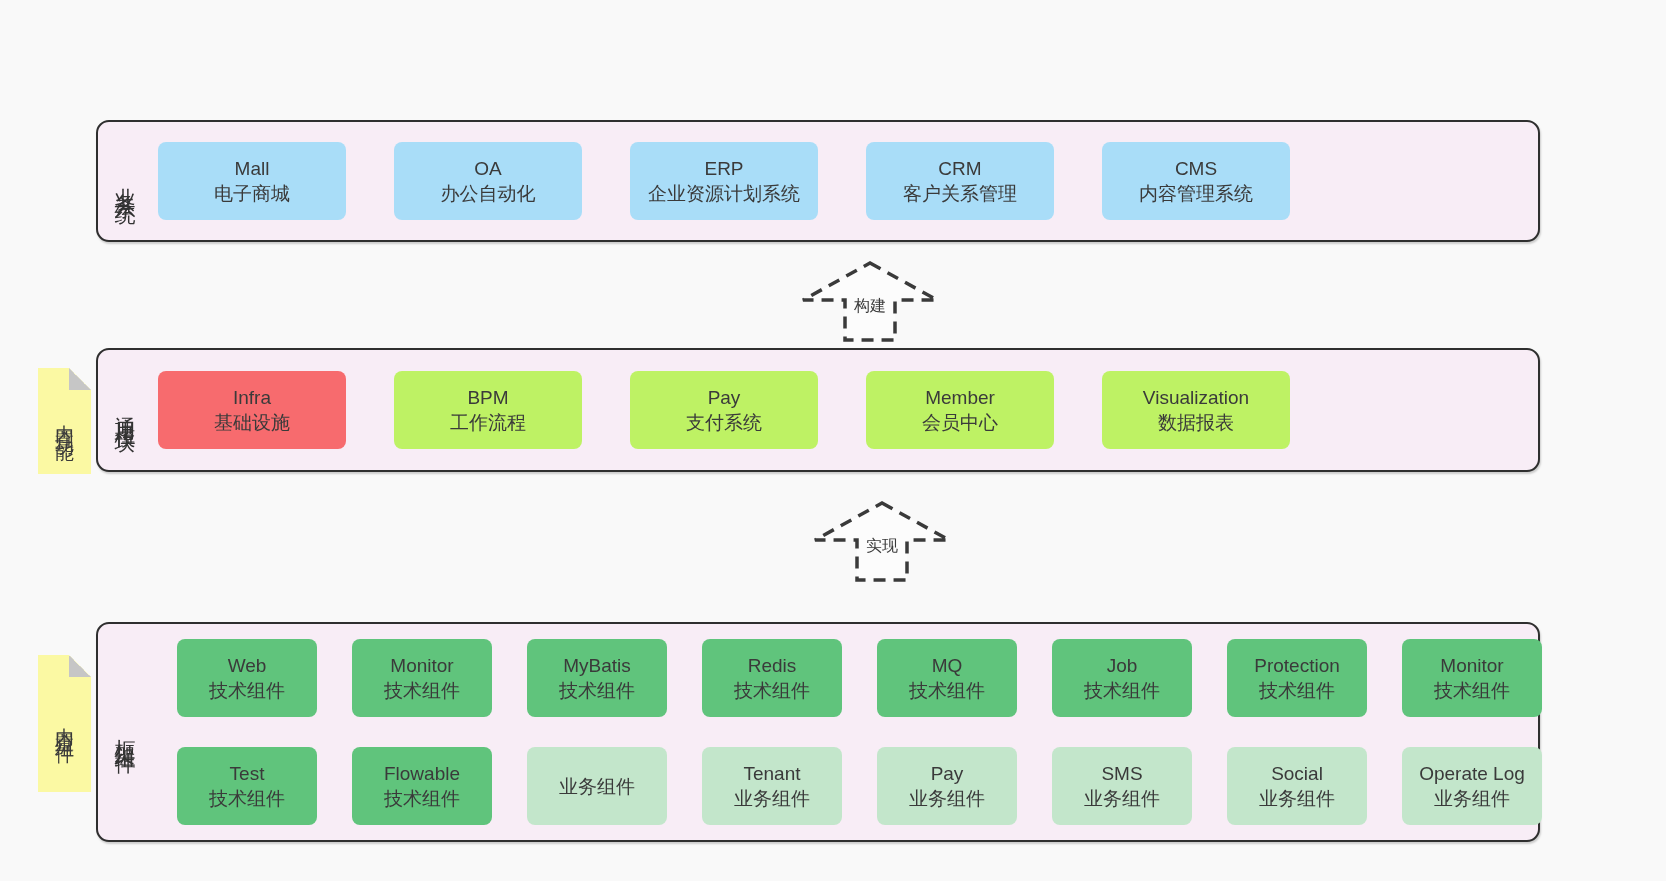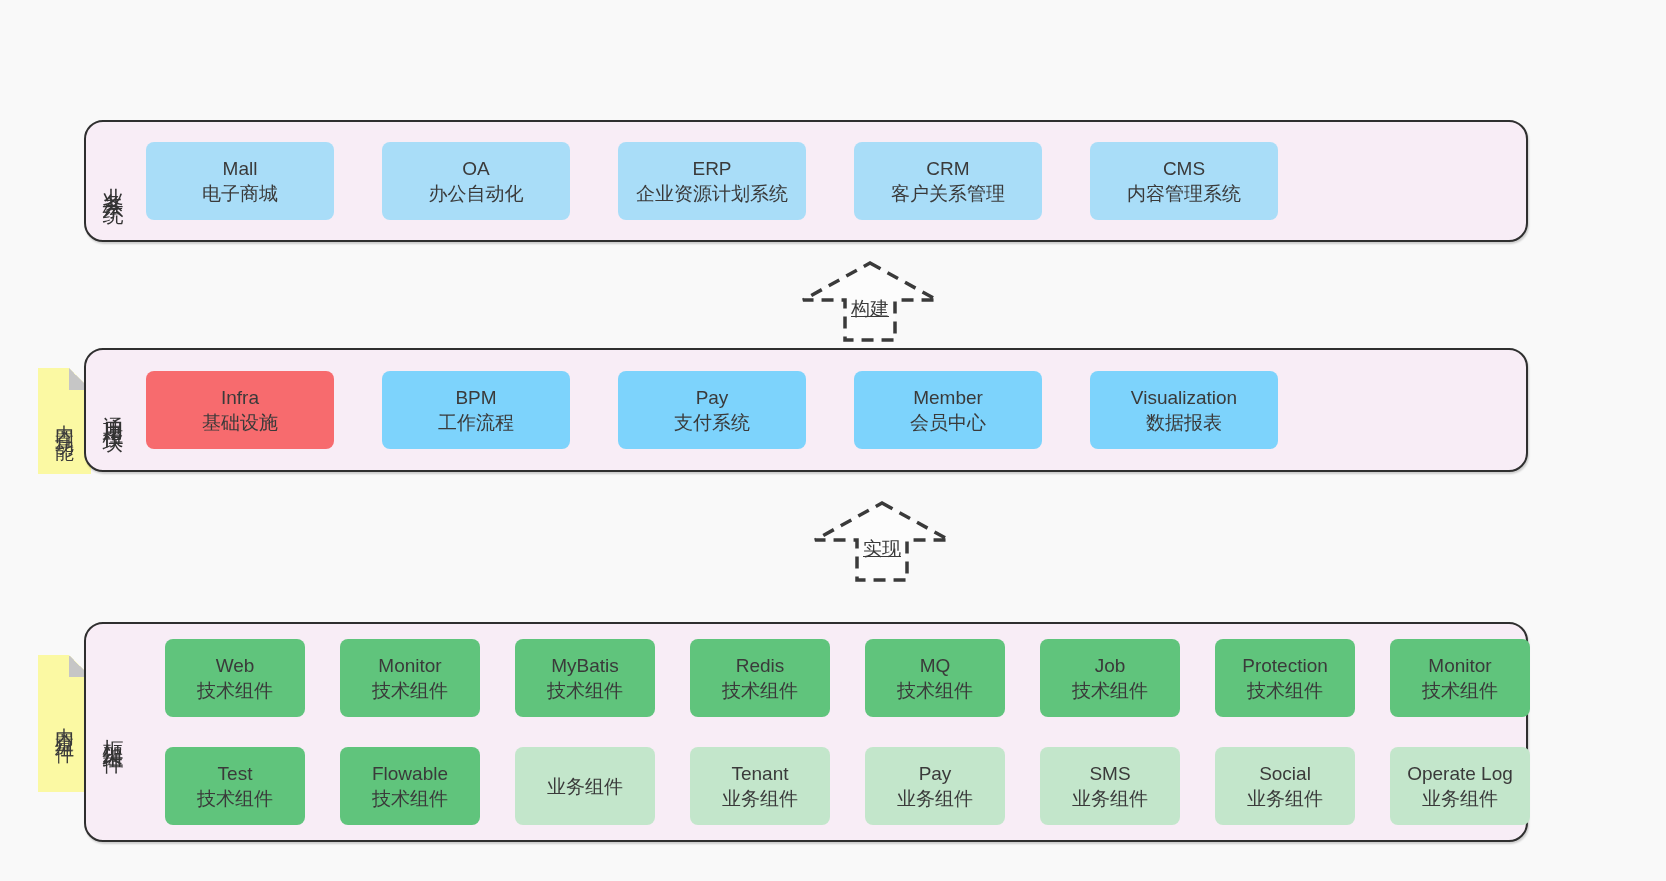--- a/index.html
+++ b/index.html
@@ -1,22 +1,22 @@
 <!DOCTYPE html>
 <html><head>
 <meta charset="utf-8">
 <style>
   html,body{margin:0;padding:0;background:#f9f9f9;}
   .canvas{
     position:relative;width:1666px;height:881px;background:#f9f9f9;
     font-family:"Liberation Sans","DejaVu Sans",sans-serif;color:#3a3a3a;overflow:hidden;
   }
   .panel{
-    position:absolute;left:84px;width:1444px;box-sizing:border-box;
-    background:#f8edf6;border:2px solid #2f2f2f;border-radius:19px;
+    position:absolute;left:96px;width:1444px;box-sizing:border-box;
+    background:#f8edf6;border:2px solid #2f2f2f;border-radius:13px;
     box-shadow:1px 2px 2px rgba(0,0,0,.18);
     display:flex;align-items:center;z-index:2;
   }
   .panel-business{top:120px;height:122px;}
   .panel-modules{top:348px;height:124px;}
   .panel-components{top:622px;height:220px;}
   .panel-label{
     writing-mode:vertical-rl;text-orientation:upright;
     font-size:21px;letter-spacing:5px;margin-left:13px;color:#333;flex:0 0 auto;
   }
@@ -24,21 +24,21 @@
   .rows-stack{display:flex;flex-direction:column;gap:30px;margin-left:19px;}
   .box-row.small{gap:35px;}
   .box{
     width:188px;height:78px;border-radius:8px;box-sizing:border-box;
     display:flex;flex-direction:column;align-items:center;justify-content:center;
     text-align:center;font-size:19px;line-height:25px;padding:2px 6px;
   }
   .box-row.small .box{width:140px;}
   .blue{background:#a9ddf8;}
   .red{background:#f76b6e;}
-  .pink{background:#7dd3fc;}
+  .pink{background:#bef264;}
   .green{background:#60c47c;}
   .lightgreen{background:#c3e6cb;}
   .note{
     position:absolute;left:38px;width:53px;z-index:1;background:#fbf9a3;
     display:flex;align-items:center;justify-content:center;
     clip-path:polygon(0 0,calc(100% - 22px) 0,100% 22px,100% 100%,0 100%);
   }
   .note-modules{top:368px;height:106px;}
   .note-components{top:655px;height:137px;}
   .note-fold{
@@ -48,21 +48,21 @@
   .note-text{
     writing-mode:vertical-rl;text-orientation:upright;
     font-size:19px;letter-spacing:6px;color:#3a3a3a;
   }
   .arrow{position:absolute;width:140px;height:84px;z-index:1;}
   .arrow-build{left:800px;top:260px;}
   .arrow-implement{left:812px;top:500px;}
   .arrow svg{display:block;width:100%;height:100%;}
   .arrow-label{
     position:absolute;left:50%;top:36px;transform:translateX(-50%);
-    background:#fcfcfc;padding:0 3px;font-size:19px;white-space:nowrap;color:#3a3a3a;text-decoration:underline;
+    background:#fcfcfc;padding:0 3px;font-size:16px;white-space:nowrap;color:#3a3a3a;
   }
 </style>
 </head>
 <body>
 
 <div class="canvas">
 
   <div class="panel panel-business">
     <div class="panel-label">业务系统</div>
     <div class="box-row">

